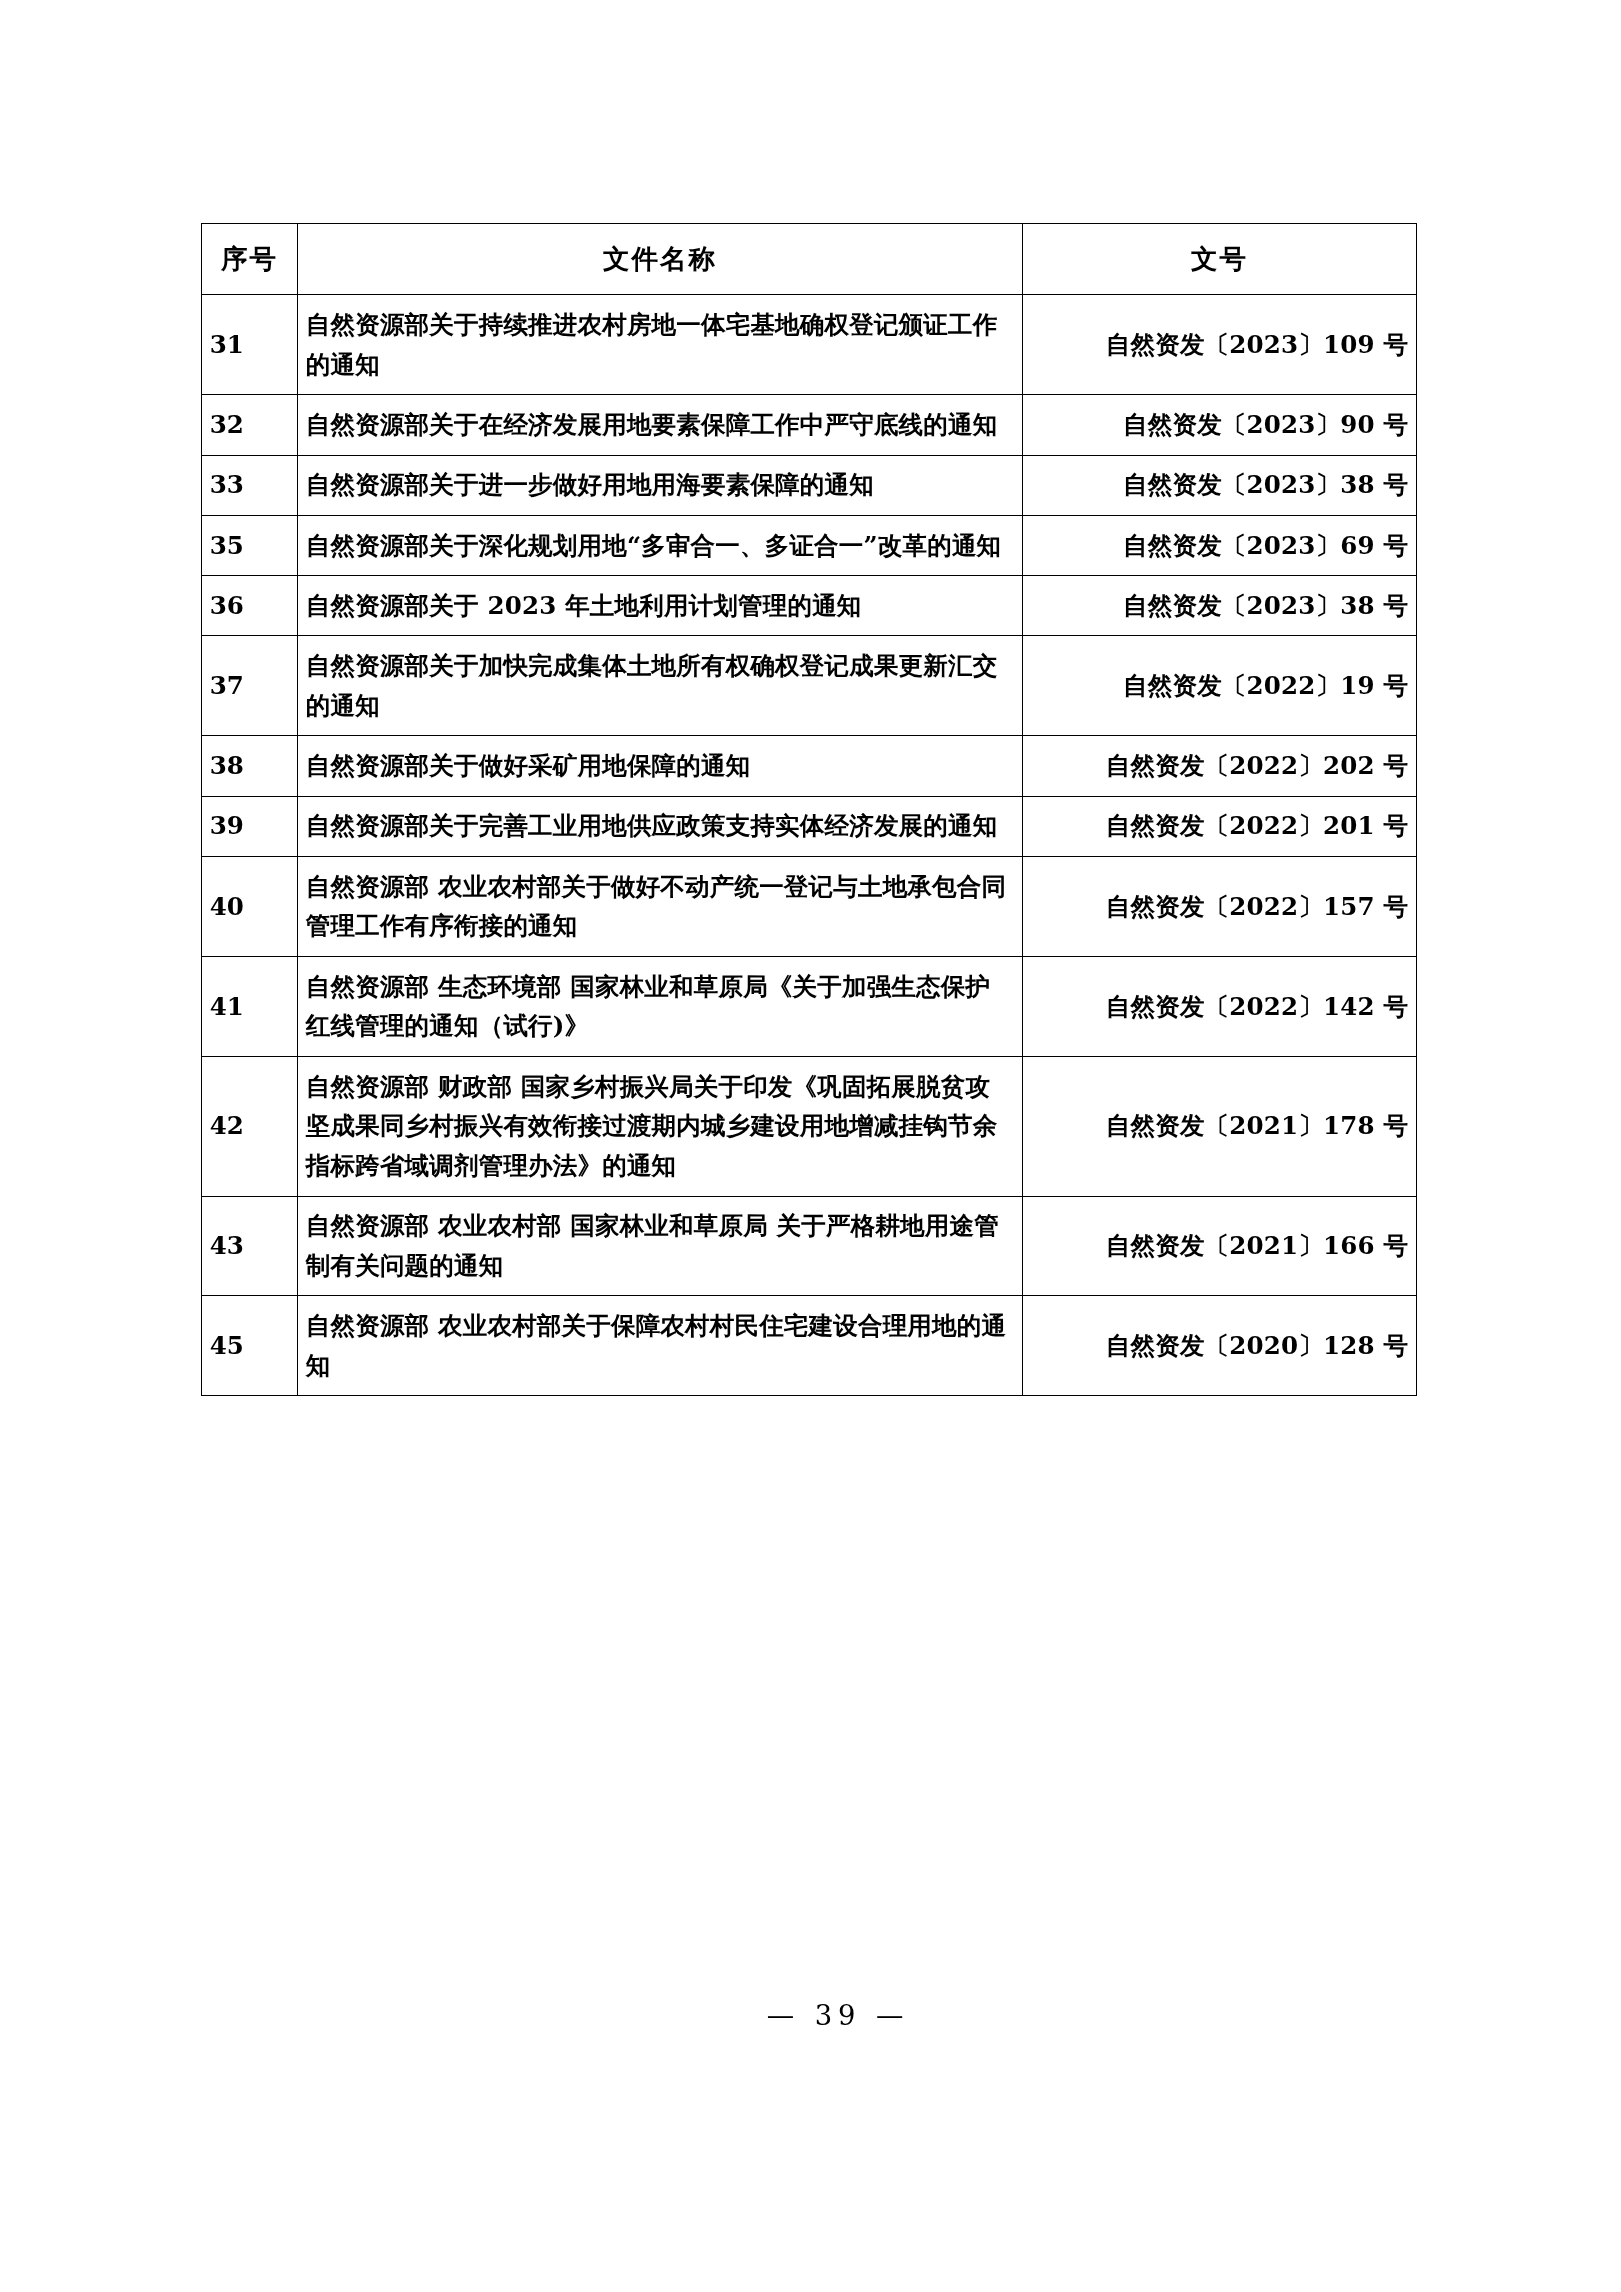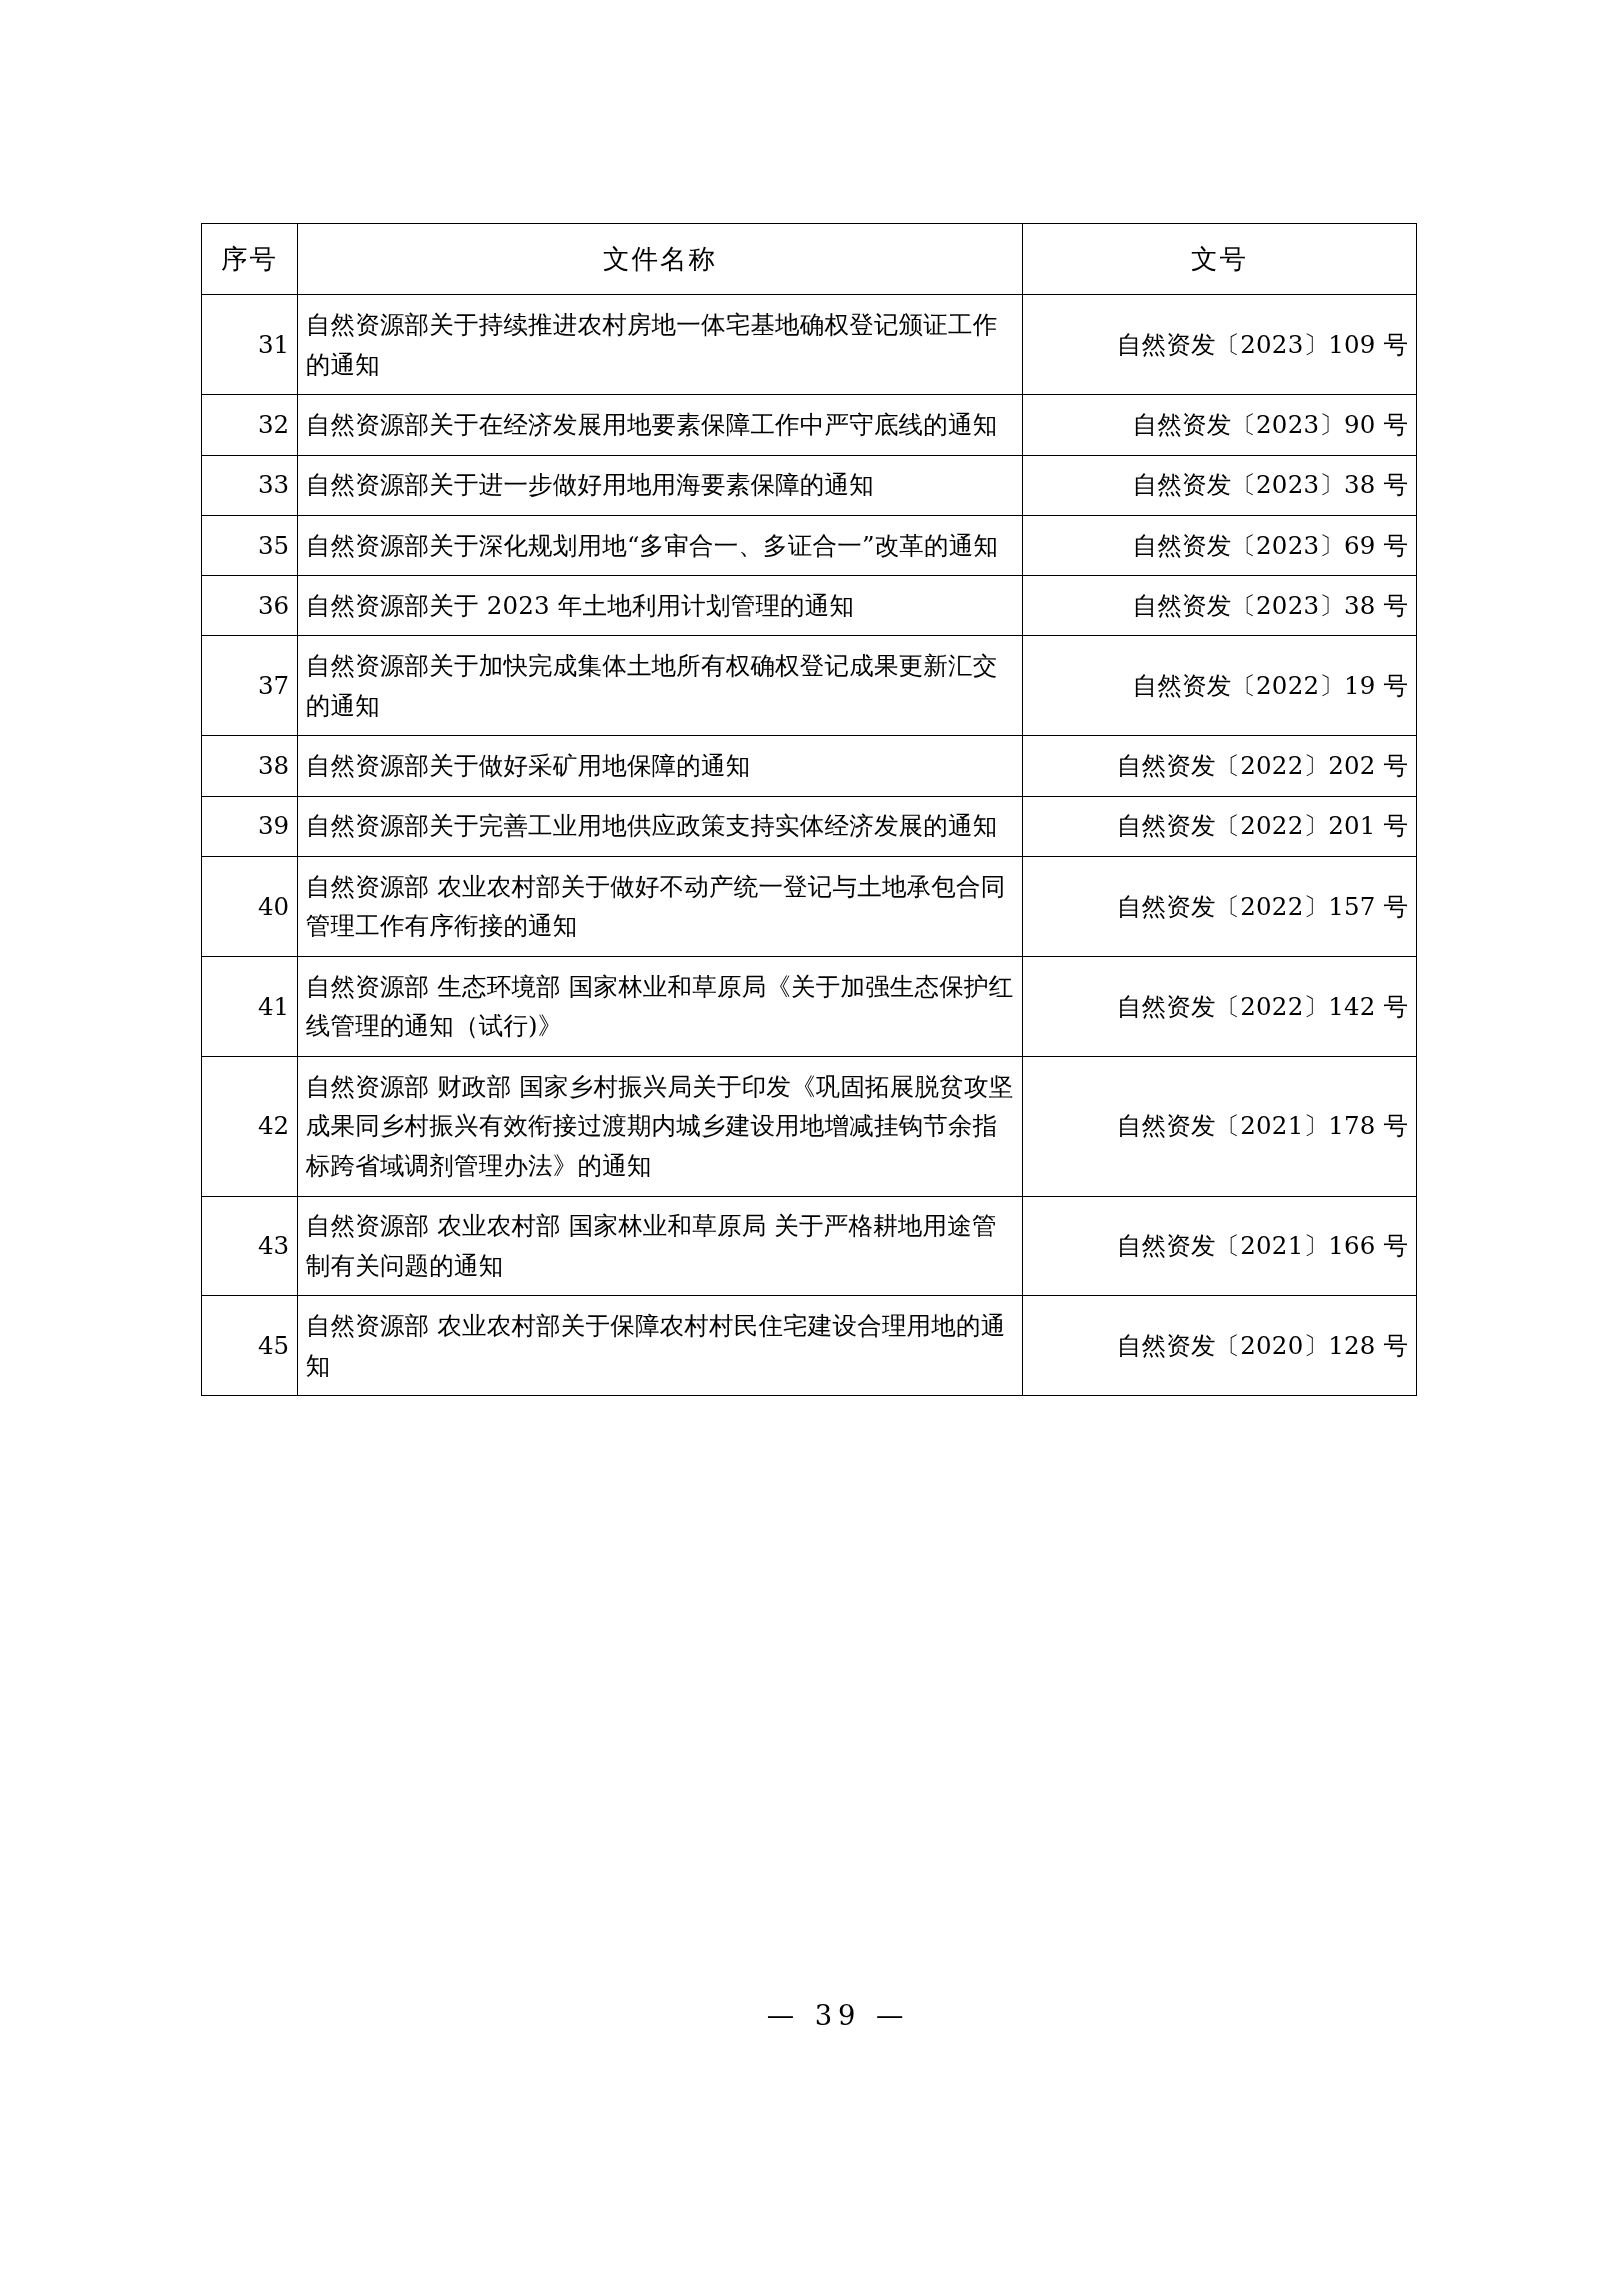--- a/index.html
+++ b/index.html
@@ -28,36 +28,36 @@
     left: 201px;
     top: 223px;
     width: 1215px;
     border-collapse: collapse;
     table-layout: fixed;
   }
   .doc-table td, .doc-table th {
     border: 1.5px solid #000000;
     padding: 9.8px 7.8px;
     vertical-align: middle;
-    font-weight: normal;
+    font-weight: bold;
     font-size: 24.5px;
     line-height: 1.62;
   }
   col.c-num { width: 96px; }
   col.c-name { width: 725px; }
   col.c-docno { width: 394px; }
 
   .hdr td {
     text-align: center;
     font-size: 26.5px;
     letter-spacing: 2px;
     padding: 13.7px 7.8px;
   }
   .cell-num {
-    text-align: right;
+    text-align: left;
     font-size: 25.5px;
   }
   .cell-name {
     text-align: left;
     padding-left: 15.7px;
     padding-right: 11.8px;
     letter-spacing: 0.2px;
   }
   .cell-docno {
     text-align: right;

